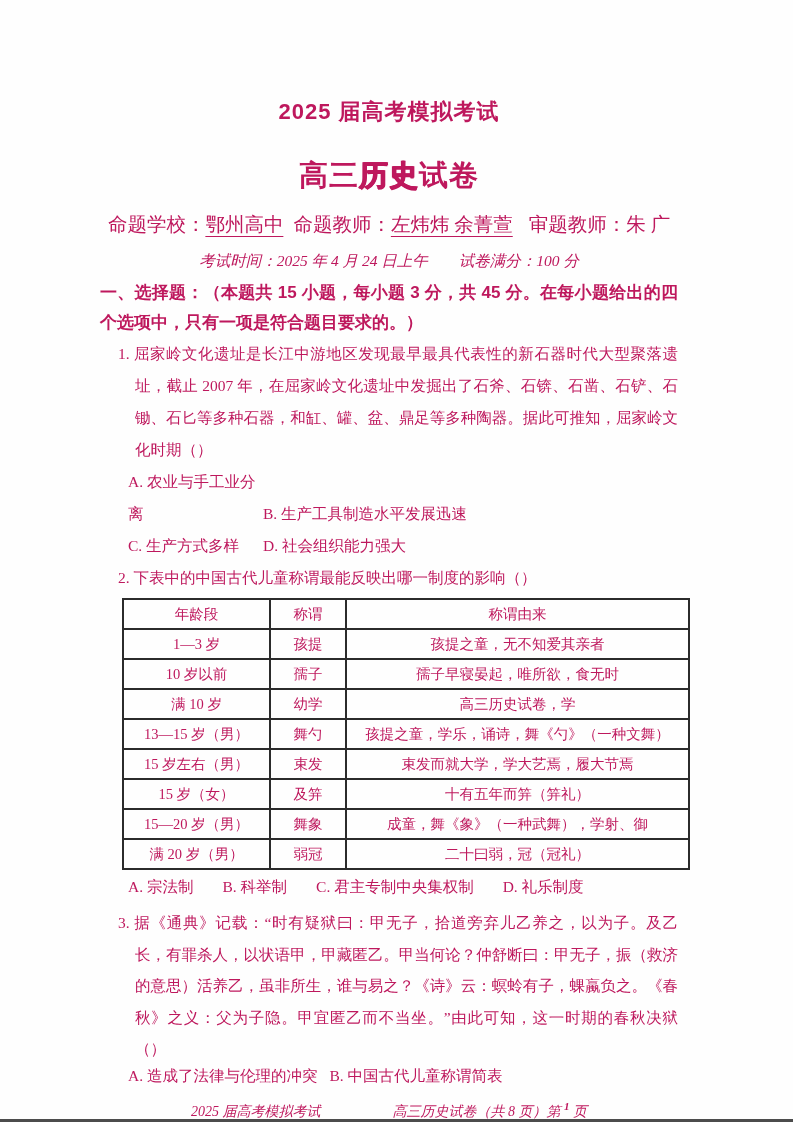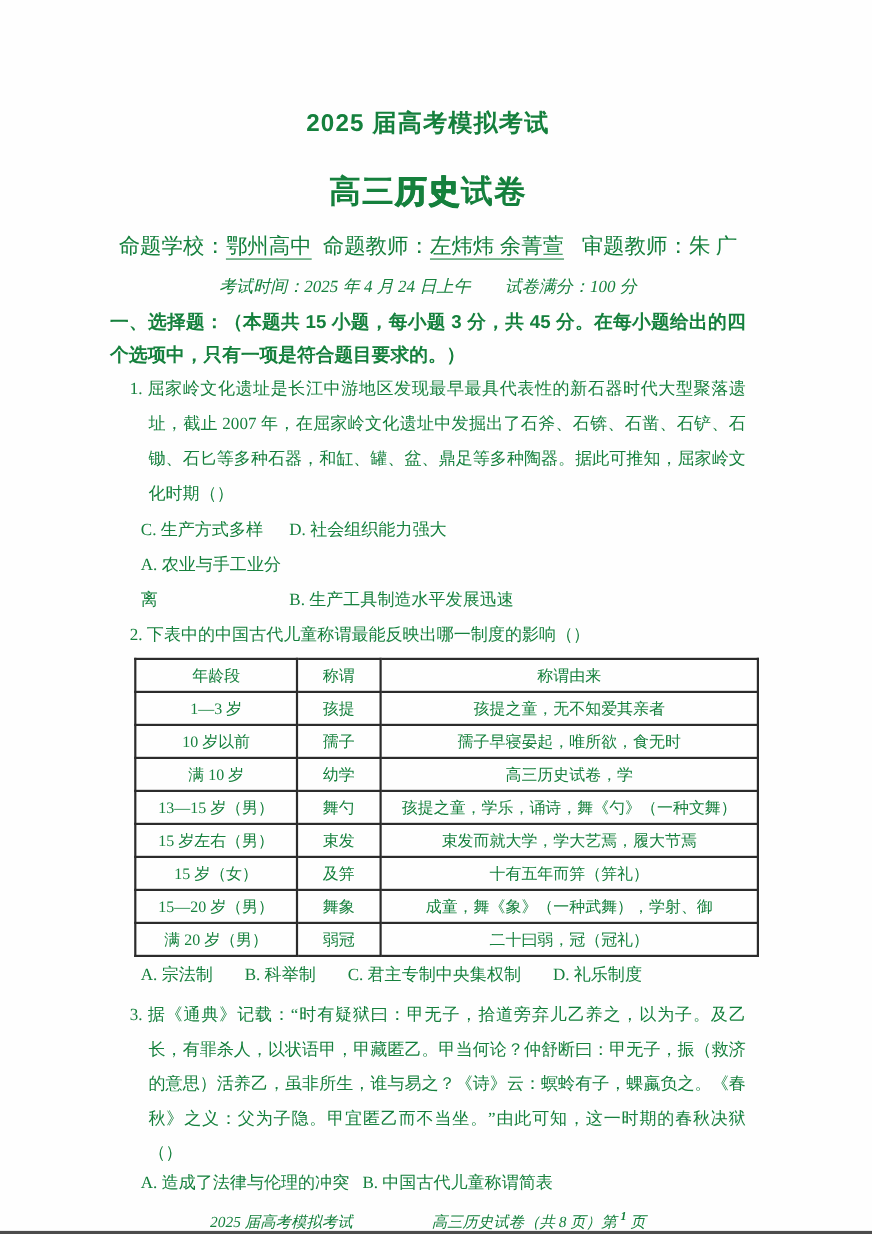--- a/index.html
+++ b/index.html
@@ -1,21 +1,21 @@
 <!DOCTYPE html>
 <html><head>
 <meta charset="utf-8">
 <style>
   html,body{margin:0;padding:0;background:#ffffff;}
   .page{
     position:relative;
     width:793px;height:1122px;
     background:#fefefe;
     overflow:hidden;
-    color:#15803d;
+    color:#be185d;
     font-family:"Liberation Serif","DejaVu Serif",serif;
   }
   .content{
     position:absolute;left:100px;top:0;width:578px;
     padding-top:99px;
   }
   .t1{
     margin:0;text-align:center;
     font-family:"Liberation Sans","DejaVu Sans",sans-serif;
     font-size:22px;font-weight:700;line-height:25px;letter-spacing:1px;
@@ -111,22 +111,22 @@
     <div class="t2"><span>高三</span><span class="subject">历史</span><span>试卷</span></div>
 
     <div class="byline"><span>命题学校：</span><span class="u u-pad">鄂州高中</span><span>命题教师：</span><span class="u">左炜炜 余菁萱</span><span class="gap">审题教师：</span><span>朱 广</span></div>
 
     <div class="examinfo">考试时间：2025 年 4 月 24 日上午　　试卷满分：100 分</div>
 
     <div class="heading">一、选择题：（本题共 15 小题，每小题 3 分，共 45 分。在每小题给出的四个选项中，只有一项是符合题目要求的。）</div>
 
     <p class="q">1. 屈家岭文化遗址是长江中游地区发现最早最具代表性的新石器时代大型聚落遗址，截止 2007 年，在屈家岭文化遗址中发掘出了石斧、石锛、石凿、石铲、石锄、石匕等多种石器，和缸、罐、盆、鼎足等多种陶器。据此可推知，屈家岭文化时期（）</p>
 
+    <div class="optrow"><span class="col-a">A. 农业与手工业分离</span><span>B. 生产工具制造水平发展迅速</span></div>
     <div class="optrow"><span class="col-a">C. 生产方式多样</span><span>D. 社会组织能力强大</span></div>
-    <div class="optrow"><span class="col-a">A. 农业与手工业分离</span><span>B. 生产工具制造水平发展迅速</span></div>
 
     <p class="q">2. 下表中的中国古代儿童称谓最能反映出哪一制度的影响（）</p>
 
 
     <table class="ctable">
       <tbody>
           <tr>
         <th class="c1">年龄段</th>
         <th class="c2">称谓</th>
         <th class="c3">称谓由来</th>

